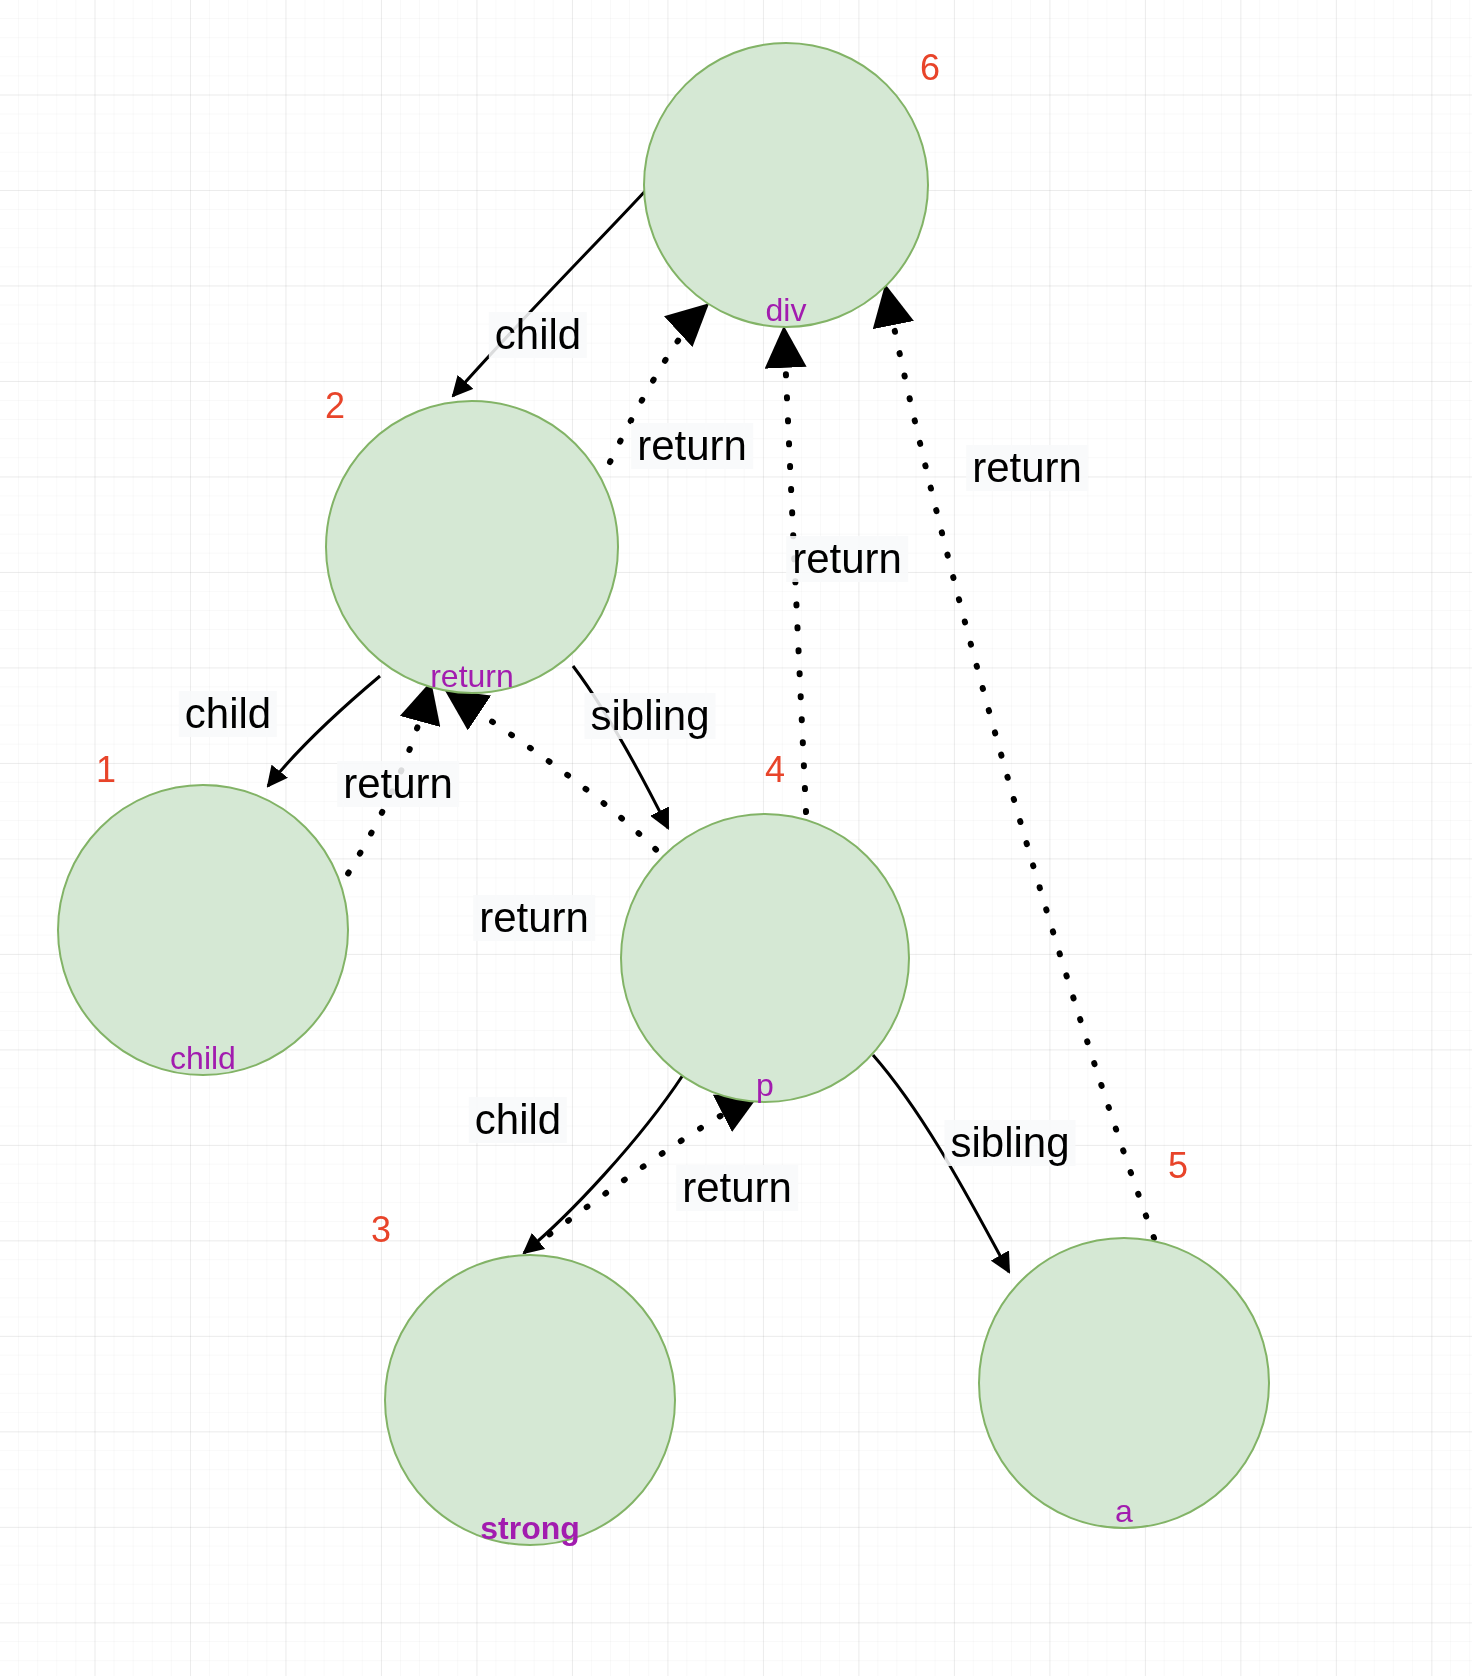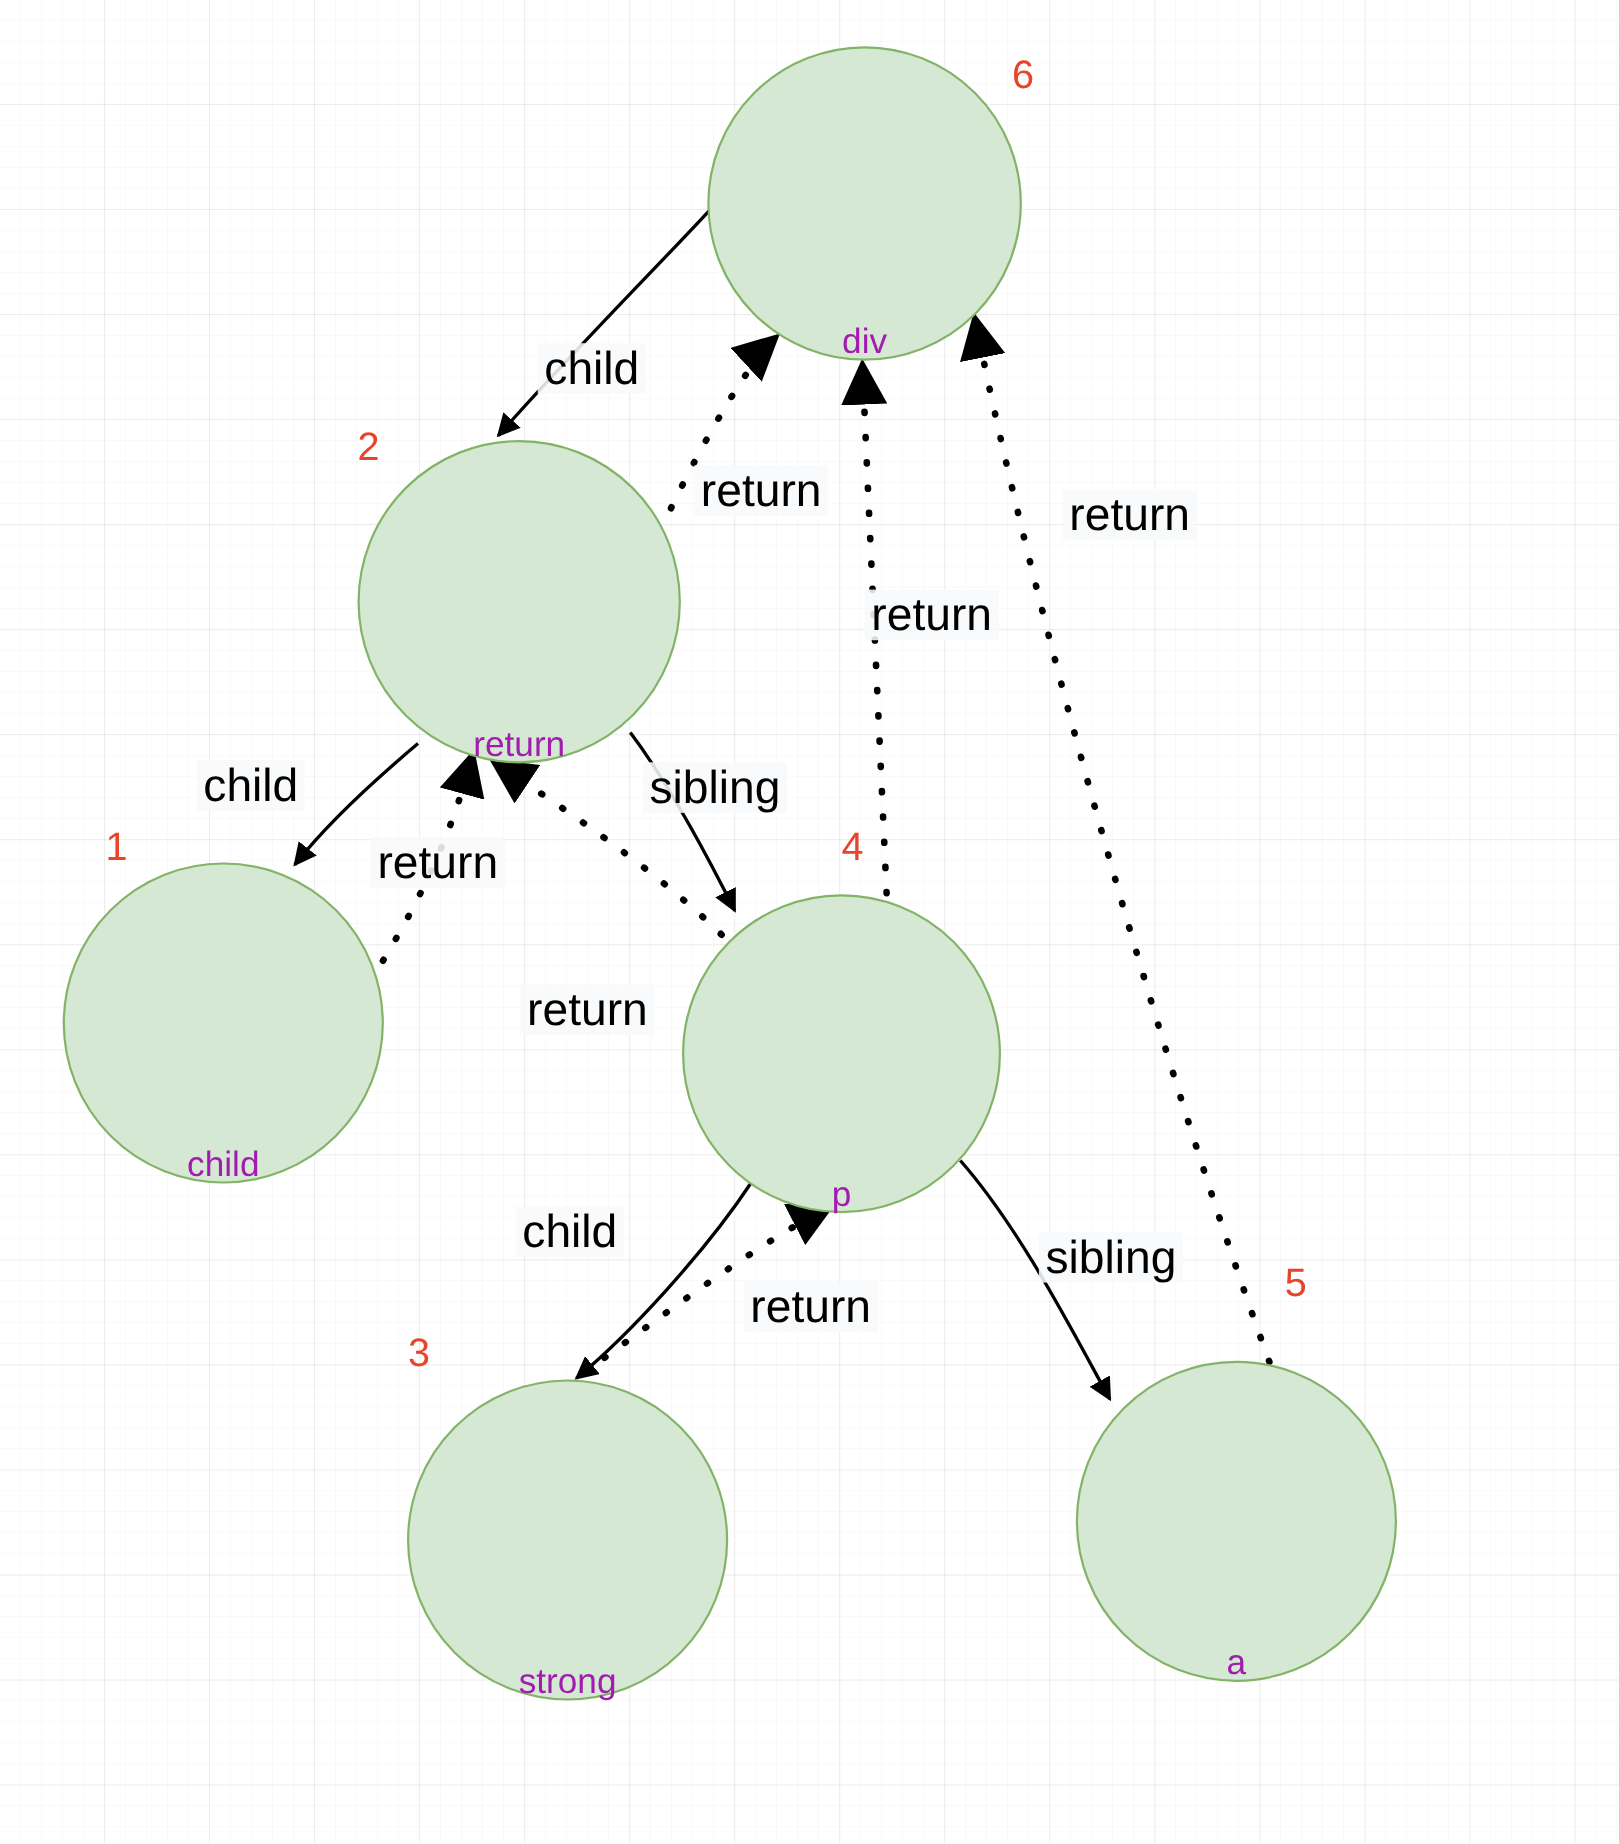--- a/index.html
+++ b/index.html
@@ -103,21 +103,21 @@
       </div>
       <div class="node" style="left: 325px; top: 400px; width: 294px; height: 294px; background: rgb(213, 232, 212); border-color: rgb(130, 179, 102);">
         <span class="node-label">return</span>
       </div>
       <div class="node" style="left: 57px; top: 784px; width: 292px; height: 292px; background: rgb(213, 232, 212); border-color: rgb(130, 179, 102);">
         <span class="node-label">child</span>
       </div>
       <div class="node" style="left: 620px; top: 813px; width: 290px; height: 290px; background: rgb(213, 232, 212); border-color: rgb(130, 179, 102);">
         <span class="node-label">p</span>
       </div>
-      <div class="node" style="left: 370px; top: 1254px; width: 292px; height: 292px; background: rgb(213, 232, 212); border-color: rgb(130, 179, 102);">
+      <div class="node" style="left: 384px; top: 1254px; width: 292px; height: 292px; background: rgb(213, 232, 212); border-color: rgb(130, 179, 102); font-weight: bold;">
         <span class="node-label">strong</span>
       </div>
       <div class="node" style="left: 978px; top: 1237px; width: 292px; height: 292px; background: rgb(213, 232, 212); border-color: rgb(130, 179, 102);">
         <span class="node-label">a</span>
       </div>
     </div>
   <div id="indices-group">
       <div class="idx" style="left: 920px; top: 50px; color: rgb(232, 68, 42);">6</div>
       <div class="idx" style="left: 325px; top: 388px; color: rgb(232, 68, 42);">2</div>
       <div class="idx" style="left: 96px; top: 752px; color: rgb(232, 68, 42);">1</div>

